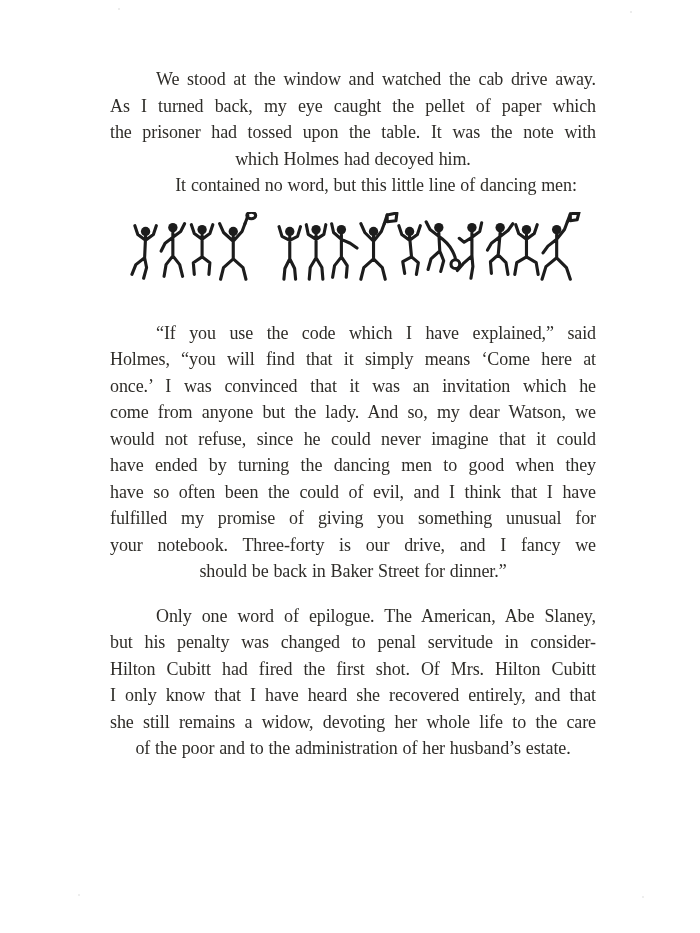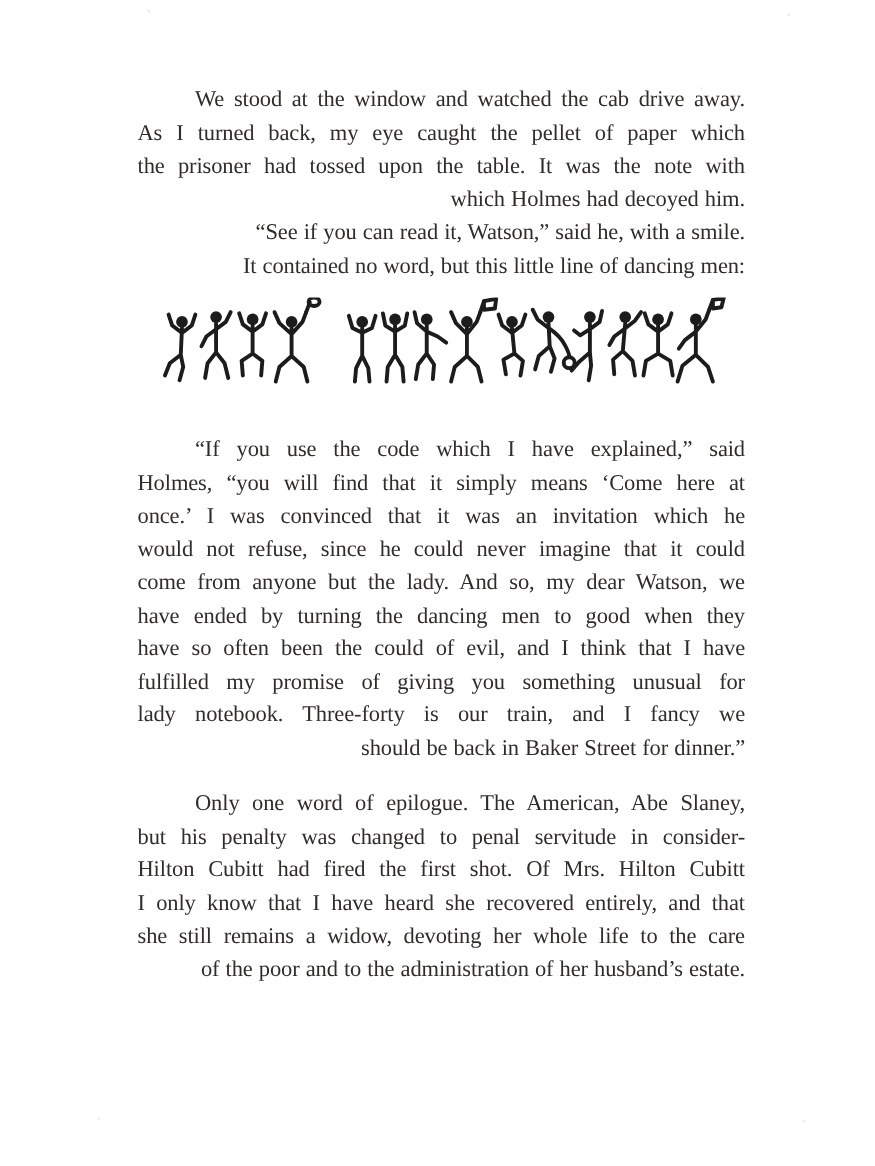--- a/index.html
+++ b/index.html
@@ -31,21 +31,21 @@
     width: 486px;
   }
   .paragraph { margin: 0; }
   .line {
     font-size: 18px;
     line-height: 26.5px;
     height: 26.5px;
     overflow: hidden;
     letter-spacing: -0.1px;
     word-spacing: 0.5px;
-    text-align: right;
+    text-align: center;
     white-space: normal;
   }
   .line.fill { text-align: justify; text-align-last: justify; }
   .line.indent { padding-left: 46px; }
   figure.cipher {
     margin: 13px 0 30px 20px;
     padding: 0;
     width: 452px;
     height: 78px;
   }
@@ -58,23 +58,20 @@
 <div class="page">
   <div class="scan-noise"></div>
   <div class="content">
 
     <div class="text-block">
         <div class="paragraph">
           <div class="line fill indent">We stood at the window and watched the cab drive away.</div>
           <div class="line fill">As I turned back, my eye caught the pellet of paper which</div>
           <div class="line fill">the prisoner had tossed upon the table. It was the note with</div>
           <div class="line">which Holmes had decoyed him.</div>
-        </div>
-        <div class="paragraph">
-          <div class="line indent">“See if you can read it, Watson,” said he, with a smile.</div>
         </div>
         <div class="paragraph">
           <div class="line indent">It contained no word, but this little line of dancing men:</div>
         </div>
       </div>
 
     <figure class="cipher" aria-label="COME HERE AT ONCE">
       <svg width="452" height="78" viewBox="0 0 464 80" fill="none" stroke="#1c1c1c" stroke-width="3.2" stroke-linecap="round" stroke-linejoin="round">
 
         <g>
@@ -144,26 +141,26 @@
           <path d="M452,2 L461,0 L459,8 L452,9 Z"></path>
         </g>
       </svg>
     </figure>
 
     <div class="text-block lower">
         <div class="paragraph">
           <div class="line fill indent">“If you use the code which I have explained,” said</div>
           <div class="line fill">Holmes, “you will find that it simply means ‘Come here at</div>
           <div class="line fill">once.’ I was convinced that it was an invitation which he</div>
+          <div class="line fill">come from anyone but the lady. And so, my dear Watson, we</div>
           <div class="line fill">would not refuse, since he could never imagine that it could</div>
-          <div class="line fill">come from anyone but the lady. And so, my dear Watson, we</div>
           <div class="line fill">have ended by turning the dancing men to good when they</div>
           <div class="line fill">have so often been the could of evil, and I think that I have</div>
           <div class="line fill">fulfilled my promise of giving you something unusual for</div>
-          <div class="line fill">lady notebook. Three-forty is our train, and I fancy we</div>
+          <div class="line fill">your notebook. Three-forty is our drive, and I fancy we</div>
           <div class="line">should be back in Baker Street for dinner.”</div>
         </div>
         <div class="paragraph">
           <div class="line fill indent">Only one word of epilogue. The American, Abe Slaney,</div>
           <div class="line fill">but his penalty was changed to penal servitude in consider-</div>
           <div class="line fill">Hilton Cubitt had fired the first shot. Of Mrs. Hilton Cubitt</div>
           <div class="line fill">I only know that I have heard she recovered entirely, and that</div>
           <div class="line fill">she still remains a widow, devoting her whole life to the care</div>
           <div class="line">of the poor and to the administration of her husband’s estate.</div>
         </div>

